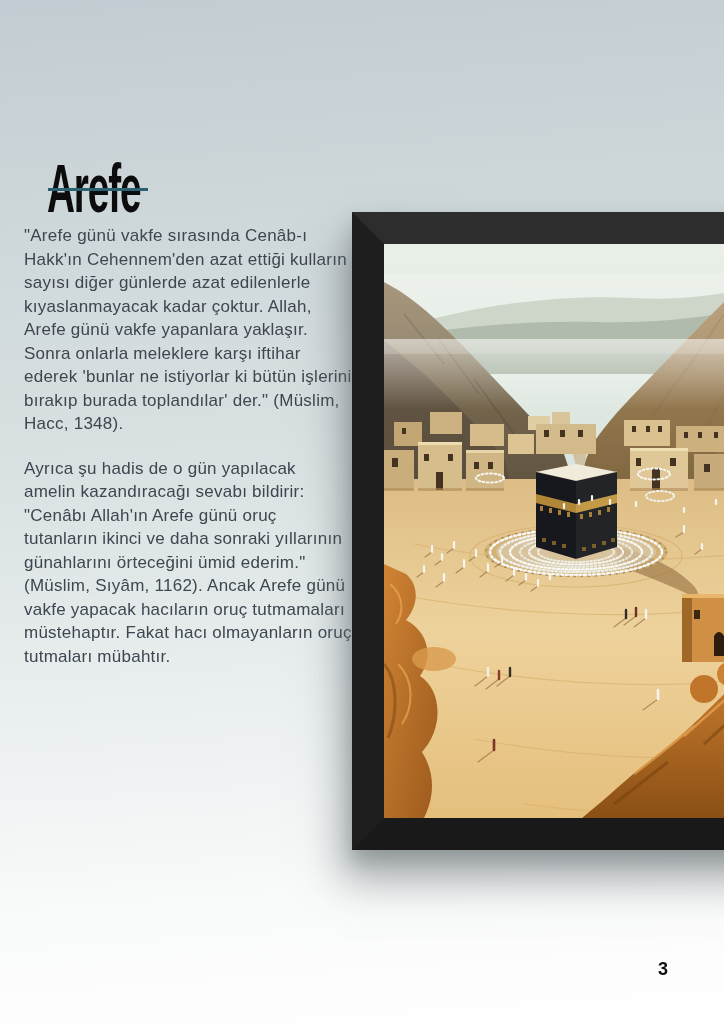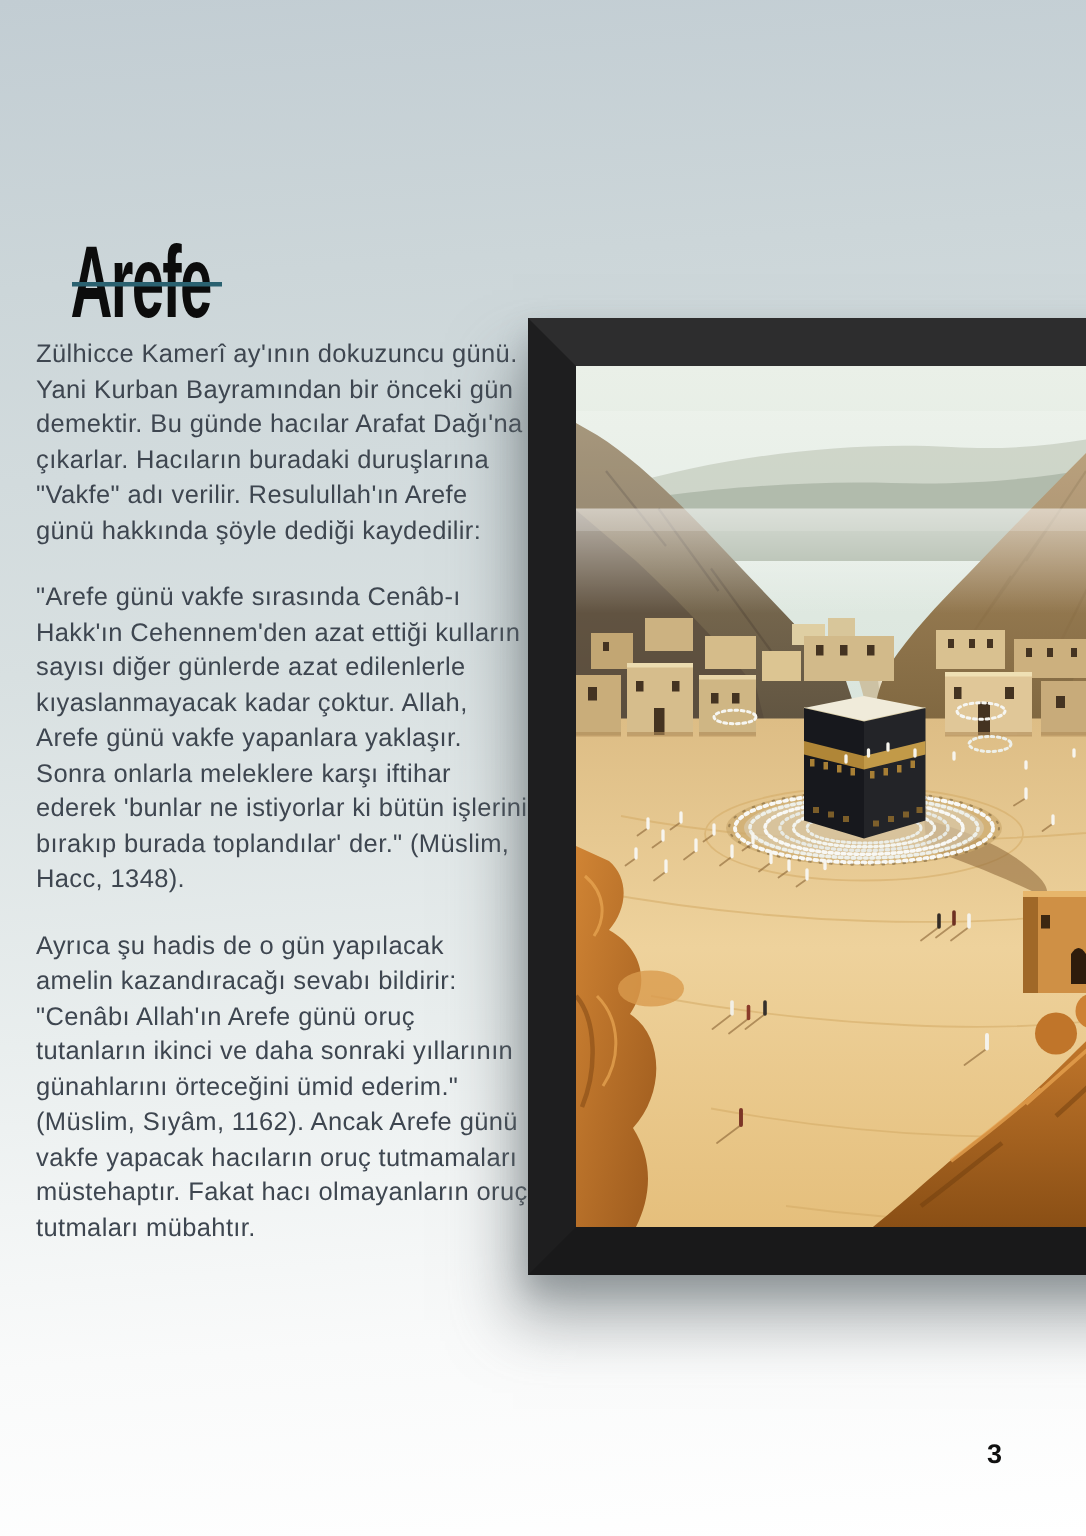--- a/index.html
+++ b/index.html
@@ -48,21 +48,20 @@
 </style>
 </head>
 <body>
 
 <div class="page">
 
   <h1 class="title">Arefe</h1>
   <div class="title-underline"></div>
 
   <div class="content">
-    <p>Zülhicce Kamerî ay'ının dokuzuncu günü. Yani Kurban Bayramından bir önceki gün demektir. Bu günde hacılar Arafat Dağı'na çıkarlar. Hacıların buradaki duruşlarına "Vakfe" adı verilir. Resulullah'ın Arefe günü hakkında şöyle dediği kaydedilir:</p>
     <p>"Arefe günü vakfe sırasında Cenâb-ı Hakk'ın Cehennem'den azat ettiği kulların sayısı diğer günlerde azat edilenlerle kıyaslanmayacak kadar çoktur. Allah, Arefe günü vakfe yapanlara yaklaşır. Sonra onlarla meleklere karşı iftihar ederek 'bunlar ne istiyorlar ki bütün işlerini bırakıp burada toplandılar' der." (Müslim, Hacc, 1348).</p>
     <p>Ayrıca şu hadis de o gün yapılacak amelin kazandıracağı sevabı bildirir: "Cenâbı Allah'ın Arefe günü oruç tutanların ikinci ve daha sonraki yıllarının günahlarını örteceğini ümid ederim." (Müslim, Sıyâm, 1162). Ancak Arefe günü vakfe yapacak hacıların oruç tutmamaları müstehaptır. Fakat hacı olmayanların oruç tutmaları mübahtır.</p>
   </div>
 
   <div class="photo-frame">
     <div class="inner">
       <svg viewBox="0 0 376 574" preserveAspectRatio="none">
         <defs>
           <linearGradient id="skyG" x1="0" y1="0" x2="0" y2="1">
             <stop offset="0" stop-color="#eaf0e8"></stop>

